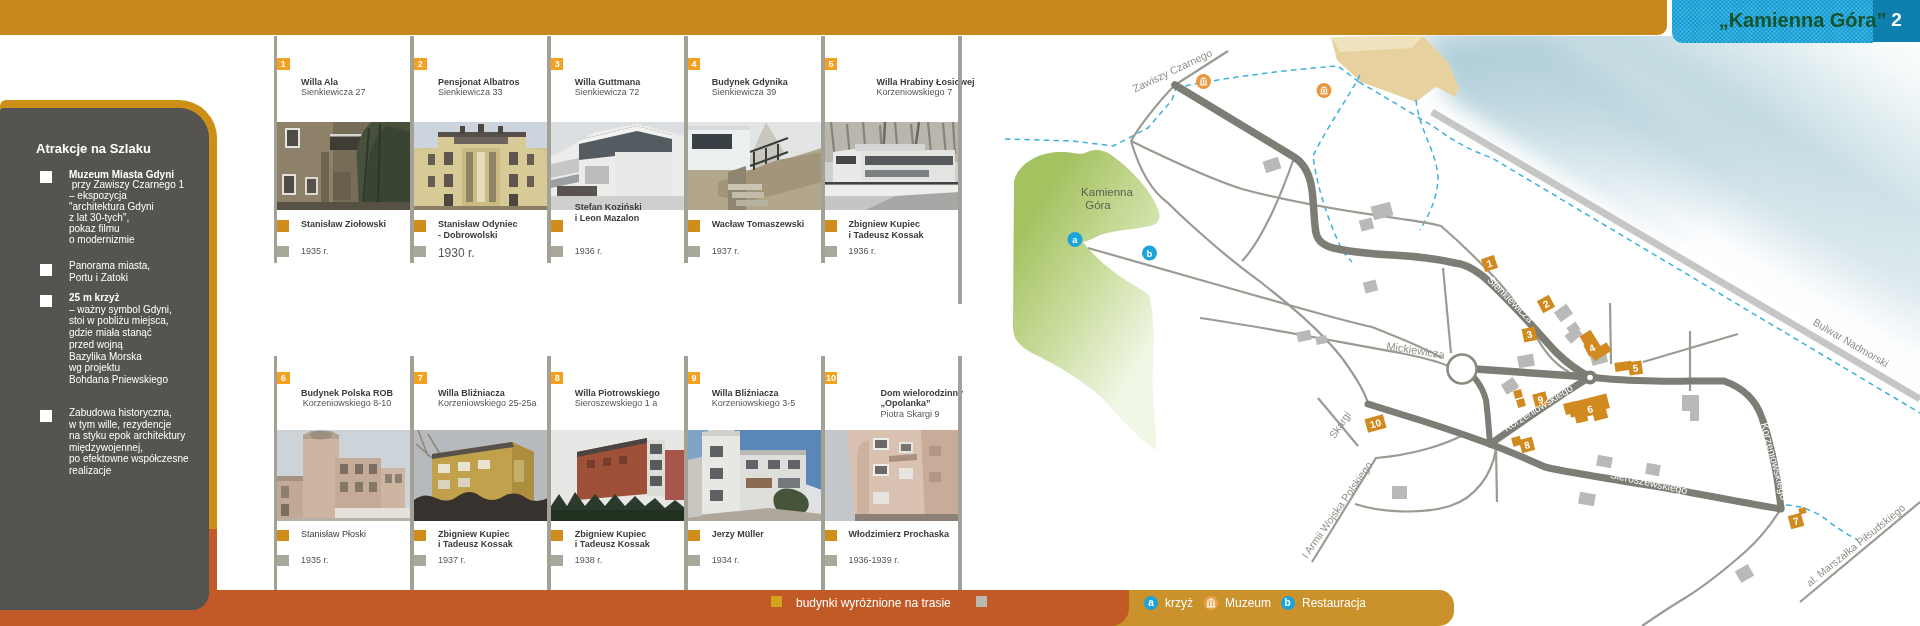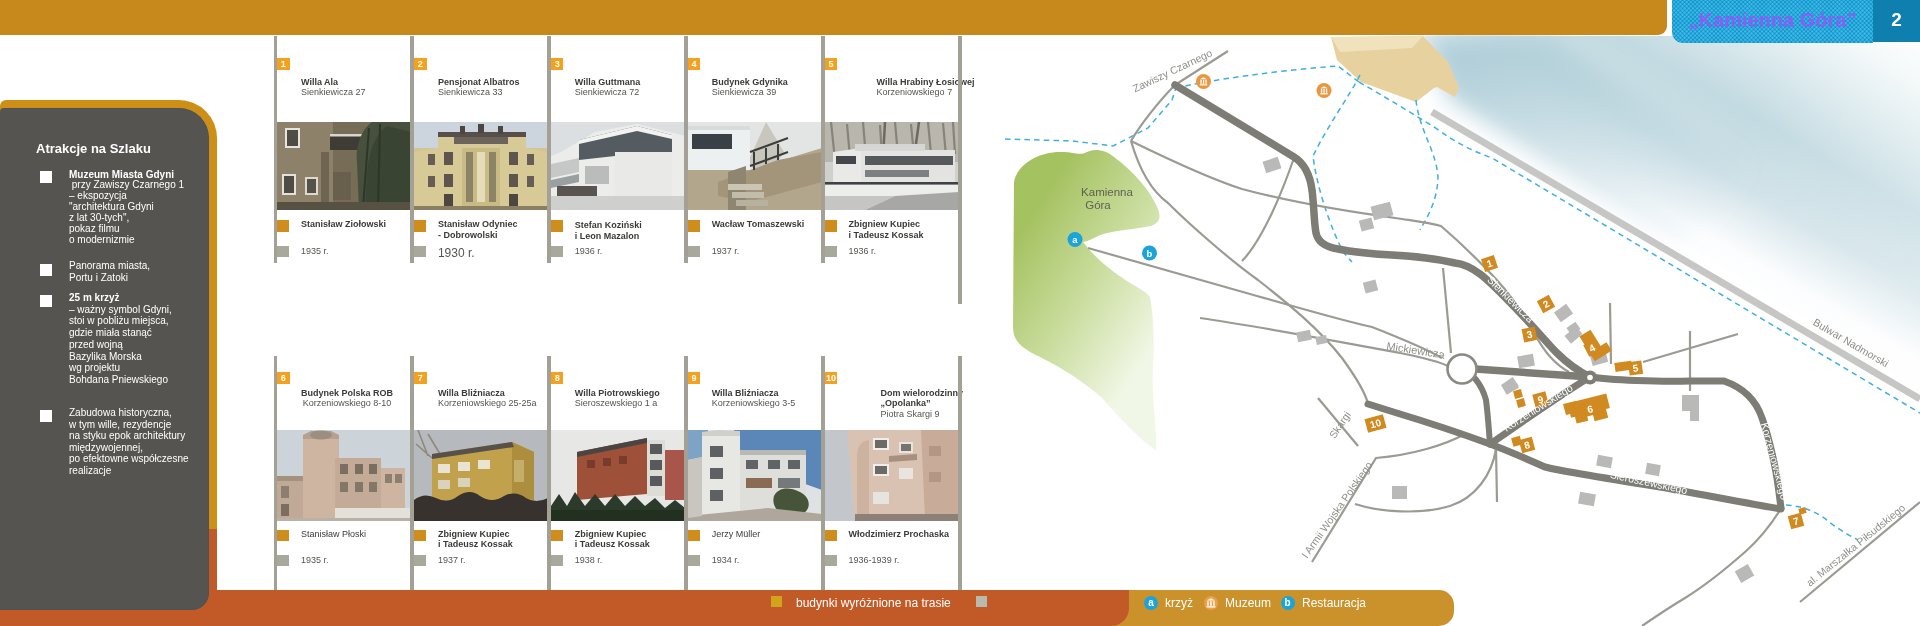--- a/index.html
+++ b/index.html
@@ -261,21 +261,21 @@
 
 <div class="abs" style="left:1671.5px;top:0;width:248.5px;height:42.5px;">
 
   <div class="abs" style="left:0;top:0;width:201.5px;height:42.5px;border-bottom-left-radius:11px;
     background-color:#0f92ca;
     background-image:radial-gradient(circle,#41bae6 1.0px,rgba(65,186,230,0) 1.3px),radial-gradient(circle,#41bae6 1.0px,rgba(65,186,230,0) 1.3px);
     background-size:4.2px 4.2px;background-position:0 0,2.1px 2.1px;"></div>
 
   <div class="abs" style="left:201.5px;top:0;width:47px;height:41.5px;background:#0e7fae;"></div>
 
-  <div class="t" style="left:15px;top:8.5px;width:172px;text-align:center;font-size:20px;font-weight:bold;color:#8b5cf6;">„Kamienna Góra”</div>
+  <div class="t" style="left:15px;top:8.5px;width:172px;text-align:right;font-size:20px;font-weight:bold;color:#14532d;padding-left:28px;">„Kamienna Góra”</div>
 
   <div class="t" style="left:201.5px;top:9px;width:47px;text-align:center;font-size:19px;font-weight:bold;color:#fff;">2</div>
 </div>
 
 <div class="abs" style="left:0;top:100px;width:216.5px;height:429px;background:#cd8f15;border-radius:6px 38px 0 0;z-index:4;"></div>
 
 <div class="abs" style="left:0;top:529px;width:216.5px;height:97px;background:#c15a26;z-index:4;"></div>
 
 <div class="abs" style="left:0;top:108px;width:207.5px;height:500px;background:#565450;z-index:5;
      border-top:1.6px solid #4a525b;border-right:1.6px solid #4a525b;border-bottom:1.6px solid #4a525b;
@@ -388,21 +388,21 @@
 <rect x="64" y="30" width="57" height="58" fill="#e9eae8"></rect>
 <polygon points="0,42 28,36 28,50 0,56" fill="#c5c8c6"></polygon>
 <polygon points="0,58 28,52 28,60 0,66" fill="#9aa0a2"></polygon>
 <rect x="6" y="64" width="40" height="10" fill="#595450"></rect>
 <rect x="0" y="74" width="134" height="14" fill="#cfd0ce"></rect>
 <rect x="34" y="44" width="24" height="18" fill="#b9bcba"></rect>
 </svg></div>
 
 <div class="abs" style="left:550.9px;top:220px;width:12px;height:11.5px;background:#cf8e1c;"></div>
 
-<div class="t" style="left:574.8px;top:220px;font-size:9px;line-height:10.6px;font-weight:bold;color:#3a3a38;">Stefan Koziński<br>i Leon Mazalon</div>
+<div class="t" style="left:574.8px;top:202px;font-size:9px;line-height:10.6px;font-weight:bold;color:#3a3a38;">Stefan Koziński<br>i Leon Mazalon</div>
 
 <div class="abs" style="left:550.9px;top:245.5px;width:12px;height:11.5px;background:#a9a99b;"></div>
 
 <div class="t" style="left:574.8px;top:246.0px;font-size:9px;color:#55544f;">1936 r.</div>
 
 <div class="abs" style="left:684.2px;top:36px;width:3.6px;height:226.5px;background:#a3a095;"></div>
 
 <div class="abs" style="left:687.8000000000001px;top:57.5px;width:12.5px;height:12.5px;background:#f3a11f;color:#fff;font-size:9px;font-weight:bold;text-align:center;line-height:12.5px;">4</div>
 
 <div class="t" style="left:711.7px;top:76.5px;font-size:9px;line-height:10.6px;color:#3a3a38;"><b>Budynek Gdynika</b><br><span style="color:#55544f">Sienkiewicza 39</span></div>
@@ -579,21 +579,21 @@
       <rect x="100" y="30" width="12" height="9" fill="#606468"></rect>
 <rect x="58" y="48" width="26" height="10" fill="#8a6a52"></rect>
       <rect x="90" y="48" width="22" height="10" fill="#75797c"></rect>
 <path d="M86,66 C82,80 98,90 110,86 C124,82 124,68 112,62 C100,56 90,58 86,66 Z" fill="#46543a"></path>
 <polygon points="0,86 80,78 134,84 134,91 0,91" fill="#b0a79c"></polygon>
 <polygon points="0,30 14,27 14,86 0,88" fill="#c9c6bf"></polygon>
 </svg></div>
 
 <div class="abs" style="left:687.8000000000001px;top:529.5px;width:12px;height:11.5px;background:#cf8e1c;"></div>
 
-<div class="t" style="left:711.7px;top:528.5px;font-size:9px;line-height:10.6px;font-weight:normal;color:#3a3a38;">Jerzy Müller</div>
+<div class="t" style="left:711.7px;top:528.5px;font-size:9px;line-height:10.6px;font-weight:bold;color:#3a3a38;">Jerzy Müller</div>
 
 <div class="abs" style="left:687.8000000000001px;top:554.5px;width:12px;height:11.5px;background:#a9a99b;"></div>
 
 <div class="t" style="left:711.7px;top:555.0px;font-size:9px;color:#55544f;">1934 r.</div>
 
 <div class="abs" style="left:821.1px;top:355.5px;width:3.6px;height:234.0px;background:#a3a095;"></div>
 
 <div class="abs" style="left:824.7px;top:371.5px;width:12.5px;height:12.5px;background:#f3a11f;color:#fff;font-size:9px;font-weight:bold;text-align:center;line-height:12.5px;">10</div>
 
 <div class="t" style="left:848.6px;top:387.5px;font-size:9px;line-height:10.6px;color:#3a3a38;margin-left:32px;"><b>Dom wielorodzinny<br>„Opolanka”</b><br><span style="color:#55544f">Piotra Skargi 9</span></div>

